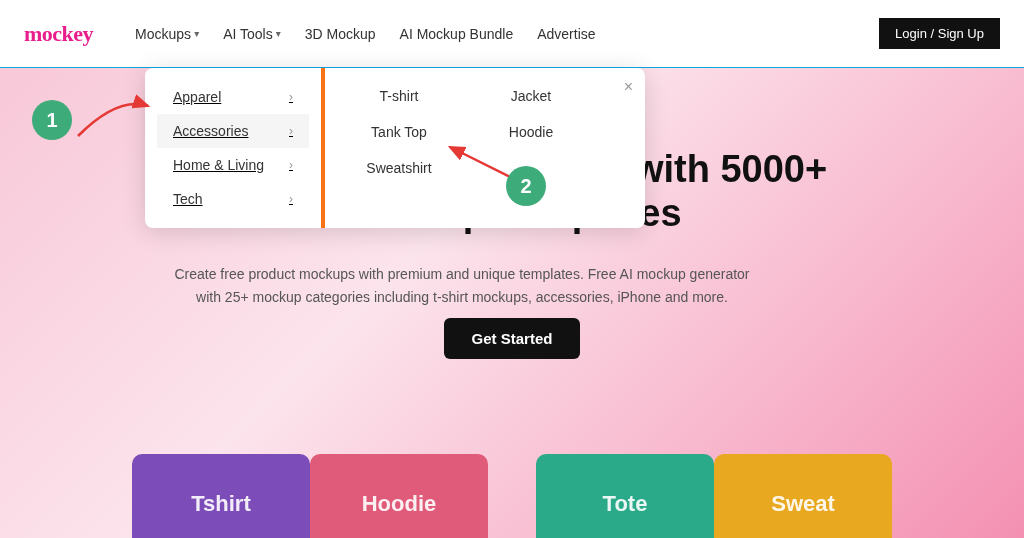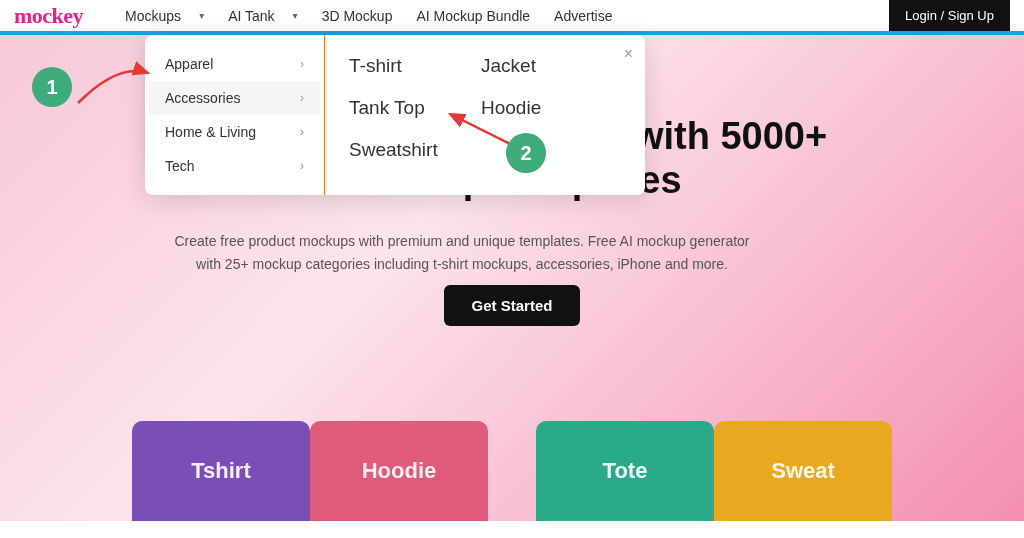--- a/index.html
+++ b/index.html
@@ -1,33 +1,33 @@
 <!DOCTYPE html>
 <html><head>
   <meta charset="utf-8">
   <style>
     * { margin: 0; padding: 0; box-sizing: border-box; }
     body { font-family: -apple-system, BlinkMacSystemFont, 'Segoe UI', sans-serif; width: 1024px; height: 538px; overflow: hidden; background: #fff; }
 
     
     .header {
       display: flex; align-items: center;
-      padding: 0 14px; height: 35px;
+      padding: 0 24px; height: 68px;
       background: #fff;
-      border-bottom: 4px solid #0ea5e9;
+      border-bottom: 1px solid #0ea5e9;
       position: relative; z-index: 100;
     }
     .logo {
       font-family: cursive; font-size: 22px; color: #e91e8c; font-weight: bold;
       margin-right: 32px; letter-spacing: -0.5px;
     }
     .nav { display: flex; align-items: center; gap: 4px; }
     .nav-item {
       padding: 6px 10px; font-size: 14px; color: #333; cursor: pointer;
-      border-radius: 4px; display: flex; align-items: center; gap: 18px;
+      border-radius: 4px; display: flex; align-items: center; gap: 3px;
     }
     .nav-item .chevron { font-size: 10px; color: #666; }
     .login-btn {
       margin-left: auto;
       background: #111; color: #fff; padding: 8px 16px;
       border-radius: 0; font-size: 13px; cursor: pointer; border: none;
       font-weight: 500;
     }
 
     
@@ -44,37 +44,38 @@
       position: absolute;
       top: 0; left: 145px;
       background: #fff;
       border-radius: 8px;
       box-shadow: 0 4px 24px rgba(0,0,0,0.15);
       display: flex;
       z-index: 200;
       min-width: 500px;
     }
     .dropdown-left {
-      padding: 12px 4px;
+      padding: 12px 12px;
       min-width: 180px;
-      border-right: 1px solid #f97316;
+      border-right: 4px solid #f97316;
+      text-decoration: underline;
     }
     .dropdown-item {
       display: flex; align-items: center; justify-content: space-between;
       padding: 9px 16px; font-size: 14px; color: #333; cursor: pointer;
     }
     .dropdown-item.active { background: #f5f5f5; font-weight: 500; }
     .dropdown-item .arrow { color: #999; font-size: 12px; }
     .dropdown-right {
       padding: 12px 24px;
       display: flex; flex-direction: column; gap: 4px;
       min-width: 280px;
     }
     .dropdown-right-item {
-      padding: 8px 0; font-size: 19px; color: #333; cursor: pointer;
+      padding: 8px 0; font-size: 14px; color: #333; cursor: pointer; text-align: center;
     }
     .dropdown-close {
       position: absolute; top: 10px; right: 12px;
       font-size: 16px; color: #999; cursor: pointer;
     }
     .dropdown-right-columns {
       display: grid; grid-template-columns: 1fr 1fr; gap: 4px 32px;
     }
 
     
@@ -180,21 +181,21 @@
 <body>
 
 <header class="header">
   <div class="logo">mockey</div>
   <nav class="nav">
     <div class="nav-item">
       <span>Mockups</span>
       <span class="chevron">▾</span>
     </div>
     <div class="nav-item">
-      <span>AI Tank</span>
+      <span>AI Tools</span>
       <span class="chevron">▾</span>
     </div>
     <div class="nav-item">
       <span>3D Mockup</span>
     </div>
     <div class="nav-item">
       <span>AI Mockup Bundle</span>
     </div>
     <div class="nav-item">
       <span>Advertise</span>

